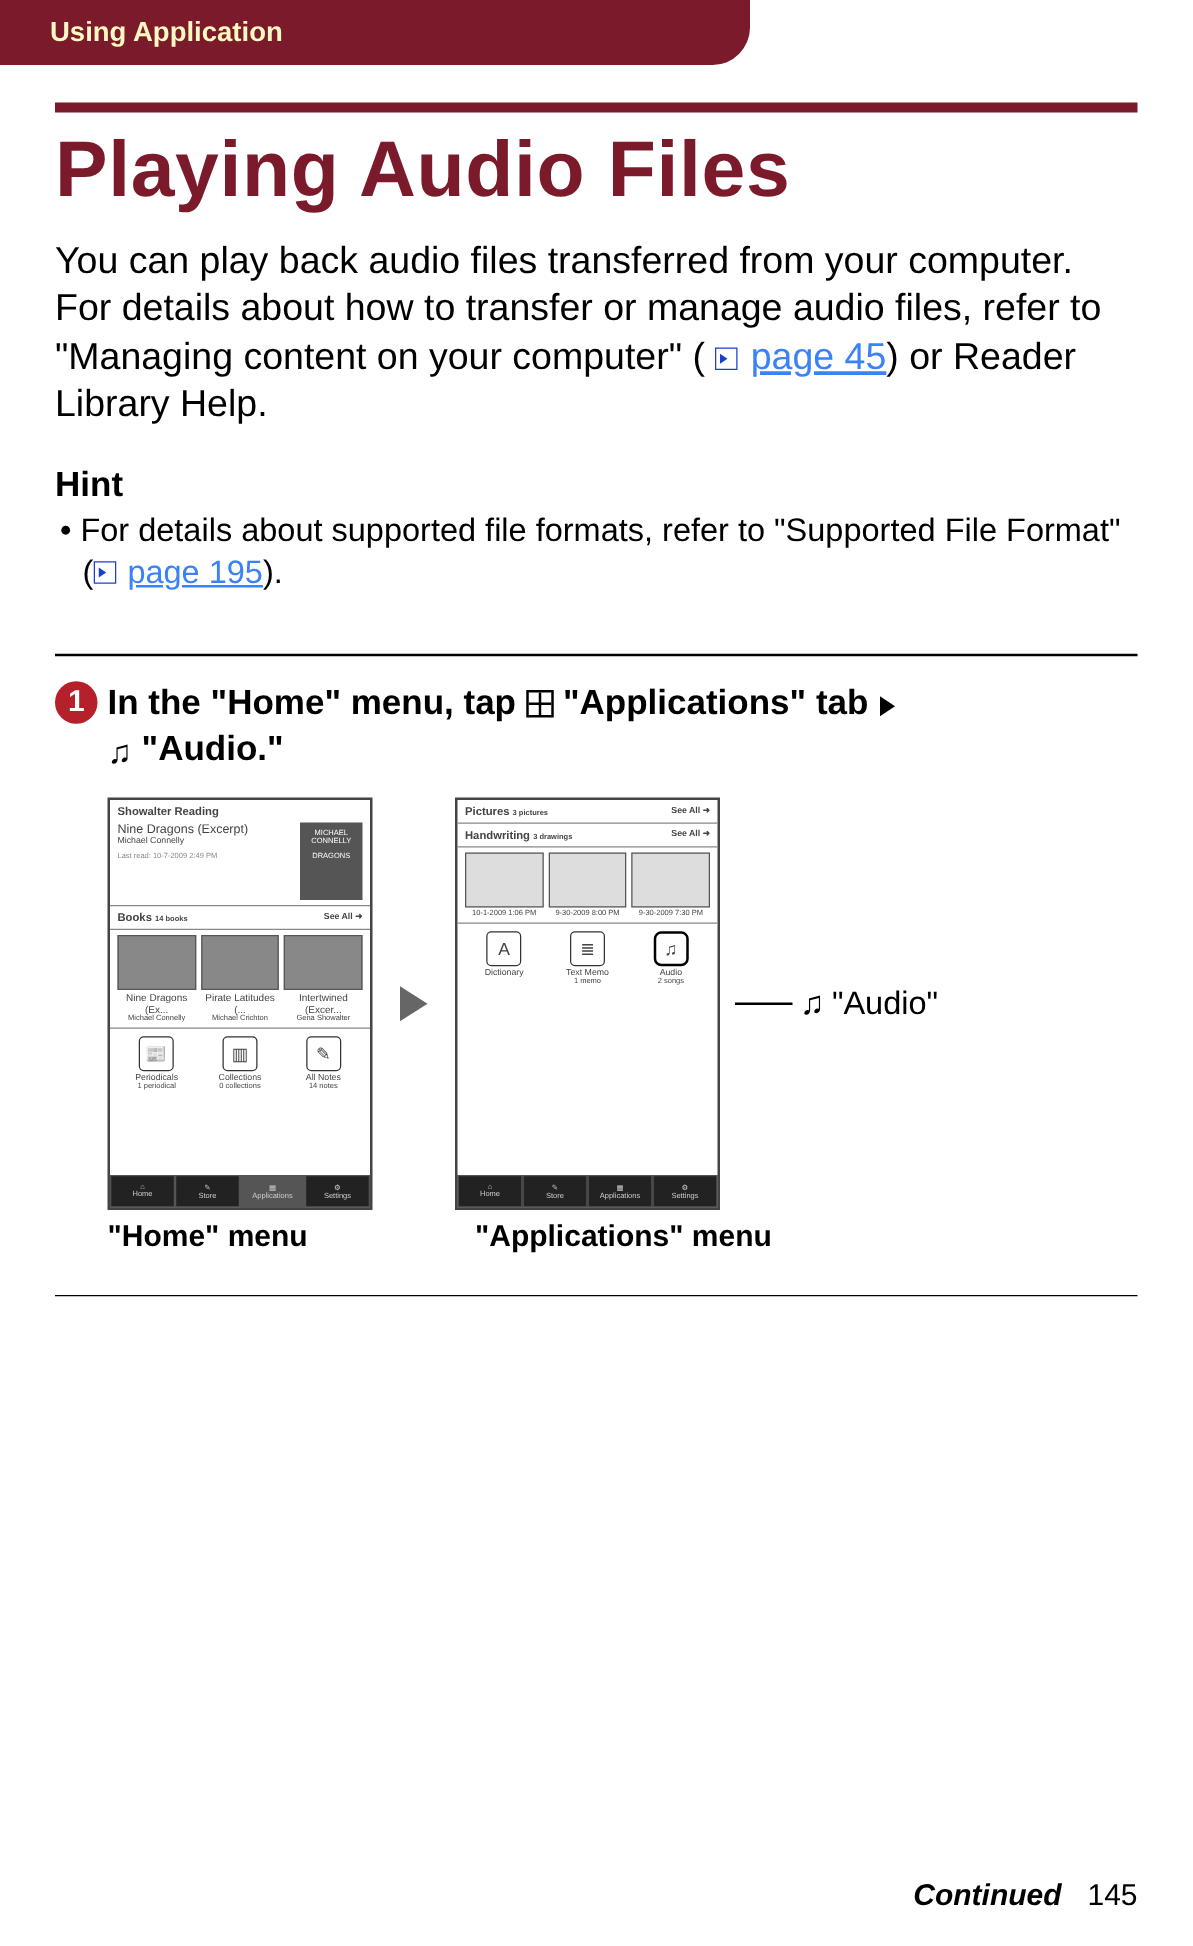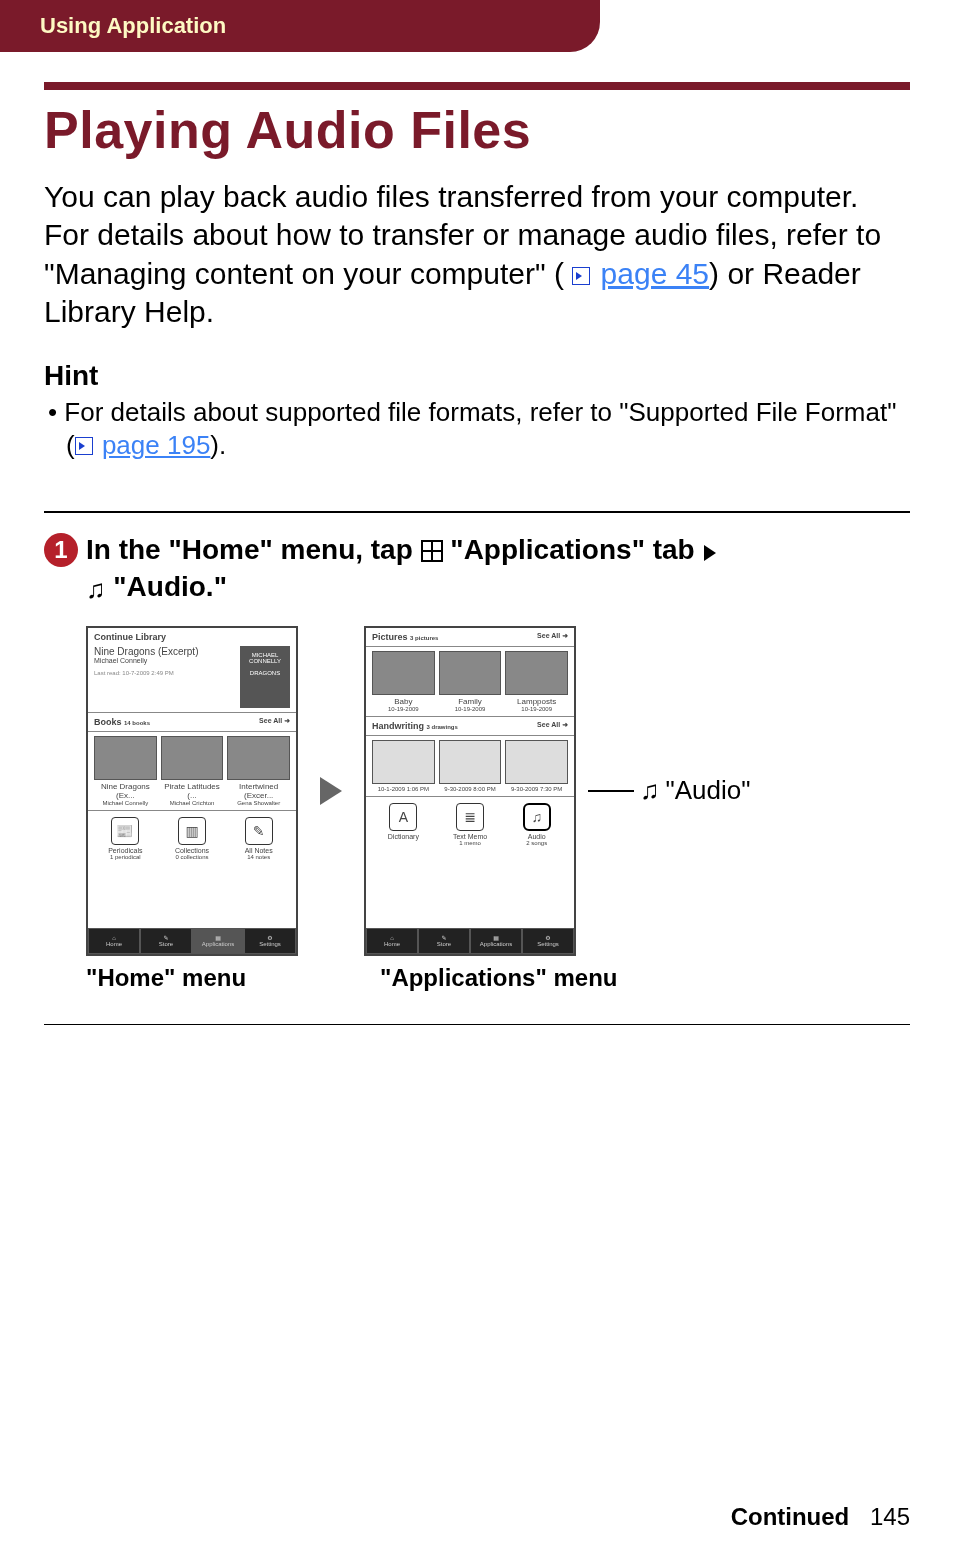--- a/index.html
+++ b/index.html
@@ -30,21 +30,21 @@
   }
   .top-rule {
     height: 8px;
     background: #7a1a2a;
     margin-bottom: 10px;
   }
   h1 {
     font-family: Arial Black, Arial, sans-serif;
     font-weight: 900;
     color: #7a1a2a;
-    font-size: 52px;
+    font-size: 63px;
     margin-bottom: 18px;
     letter-spacing: 0.5px;
   }
   .body-text {
     font-size: 30px;
     line-height: 1.28;
   }
   .link {
     color: #3b82f6;
     text-decoration: underline;
@@ -190,21 +190,21 @@
   .bot-sep {
     height:1.5px; background:#000;
     margin: 32px 44px 0 44px;
   }
   .footer {
     position:absolute;
     bottom: 26px;
     right: 44px;
     font-size:24px;
   }
-  .footer .cont { font-weight:bold; margin-right:14px;}
+  .footer .cont { font-style:italic; font-weight:bold; margin-right:14px;}
   .ic-box.highlighted { border:2.5px solid #000; border-radius:6px;}
 </style>
 </head>
 <body>
 
 <div class="header-bar">
   <span>Using Application</span>
 </div>
 
 <div class="content">
@@ -235,21 +235,21 @@
       <span class="note-icon">♫</span>
       <span> "Audio."</span>
     </div>
   </div>
 
   <div class="screens">
 
     <div class="screen">
       <div class="sc-sec">
         <div class="sc-title">
-            <span>Continue Library</span>
+            <span>Showalter Reading</span>
           </div>
         <div style="display:flex;gap:4px;margin-top:4px;">
           <div style="flex:1">
             <div style="font-size:10px;">Nine Dragons (Excerpt)</div>
             <div style="font-size:7px;">Michael Connelly</div>
             <div style="font-size:6px;color:#888;margin-top:6px">Last read: 10-7-2009 2:49 PM</div>
           </div>
           <div style="width:50px;height:62px;background:#555;color:#fff;font-size:6px;text-align:center;padding-top:6px">MICHAEL<br>CONNELLY<br><br>DRAGONS</div>
         </div>
       </div>
@@ -299,37 +299,20 @@
       </div>
     </div>
 
     <div class="mid-arrow"></div>
 
     <div class="screen">
       <div class="sc-sec sc-title">
         <span><b>Pictures</b> <span style="font-size:6px">3 pictures</span></span>
         <span style="font-size:7px"><span>See All</span> ➜</span>
       </div>
-      <div class="sc-row3">
-        <div class="sc-cell">
-            <div class="thumb"></div>
-            <div>Baby</div>
-            <div style="font-size:6px">10-19-2009</div>
-          </div>
-        <div class="sc-cell">
-            <div class="thumb"></div>
-            <div>Family</div>
-            <div style="font-size:6px">10-19-2009</div>
-          </div>
-        <div class="sc-cell">
-            <div class="thumb"></div>
-            <div>Lampposts</div>
-            <div style="font-size:6px">10-19-2009</div>
-          </div>
-      </div>
       <div class="sc-sec sc-title">
         <span><b>Handwriting</b> <span style="font-size:6px">3 drawings</span></span>
         <span style="font-size:7px"><span>See All</span> ➜</span>
       </div>
       <div class="sc-row3">
         <div class="sc-cell">
             <div class="thumb light"></div>
             <div style="font-size:6px">10-1-2009 1:06 PM</div>
           </div>
         <div class="sc-cell">

